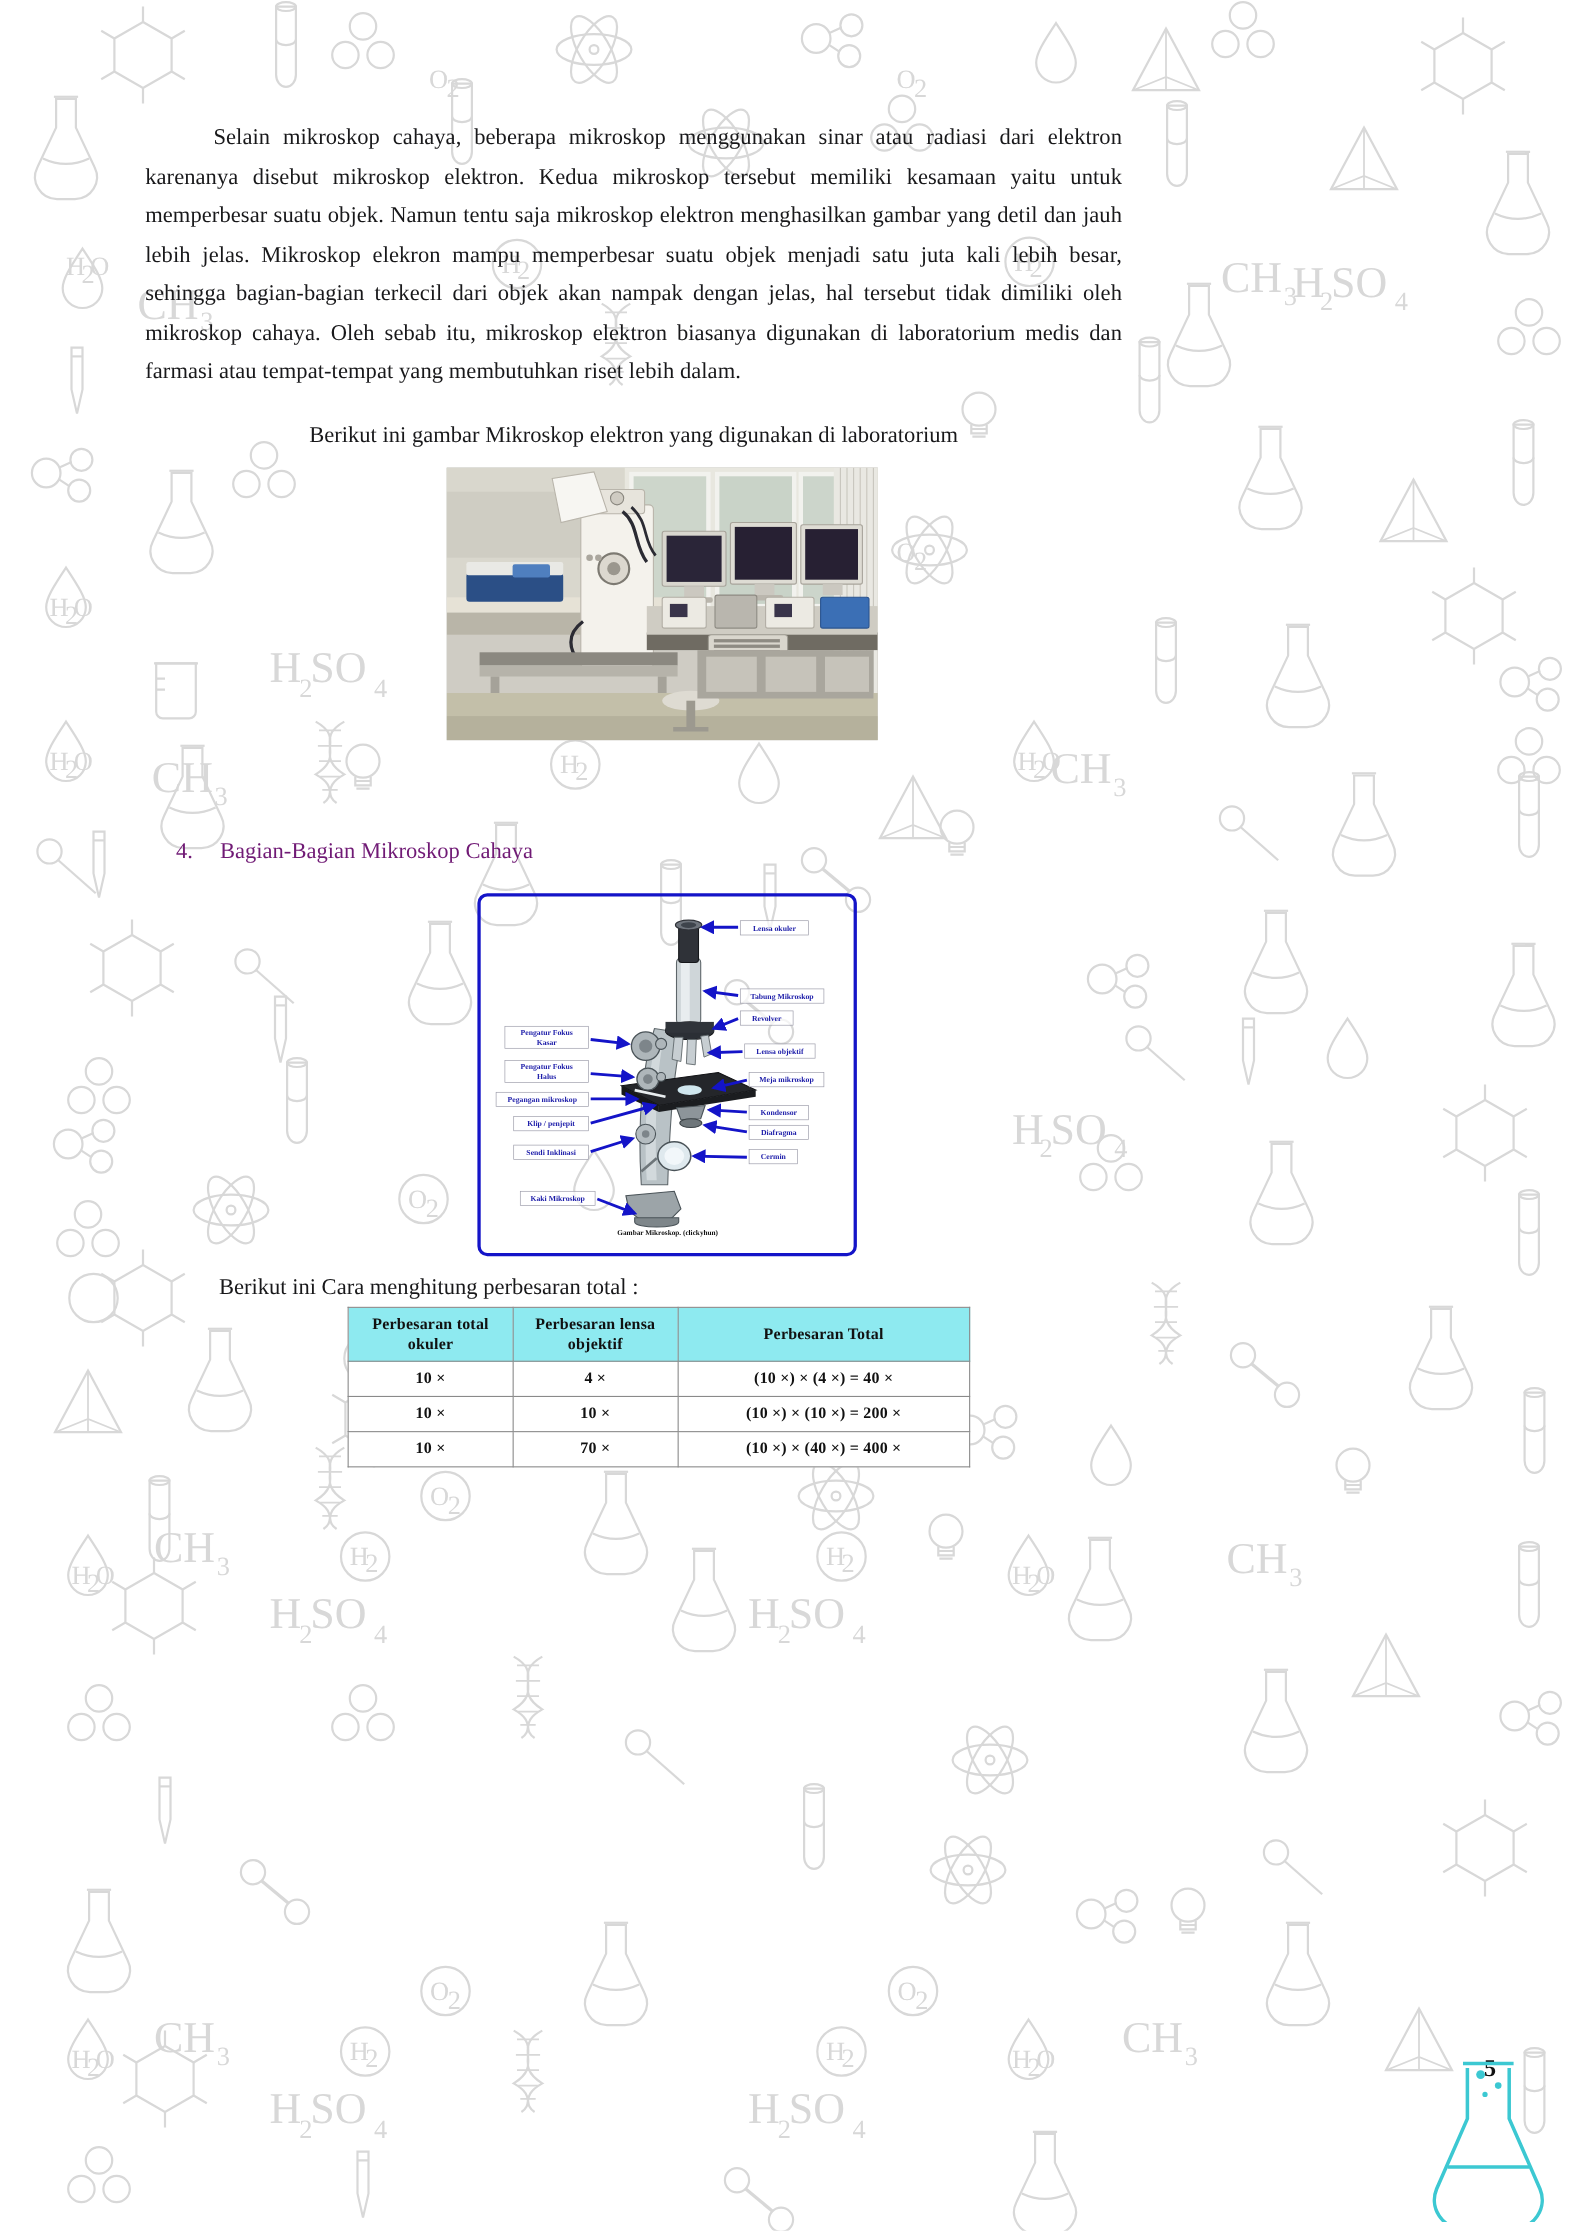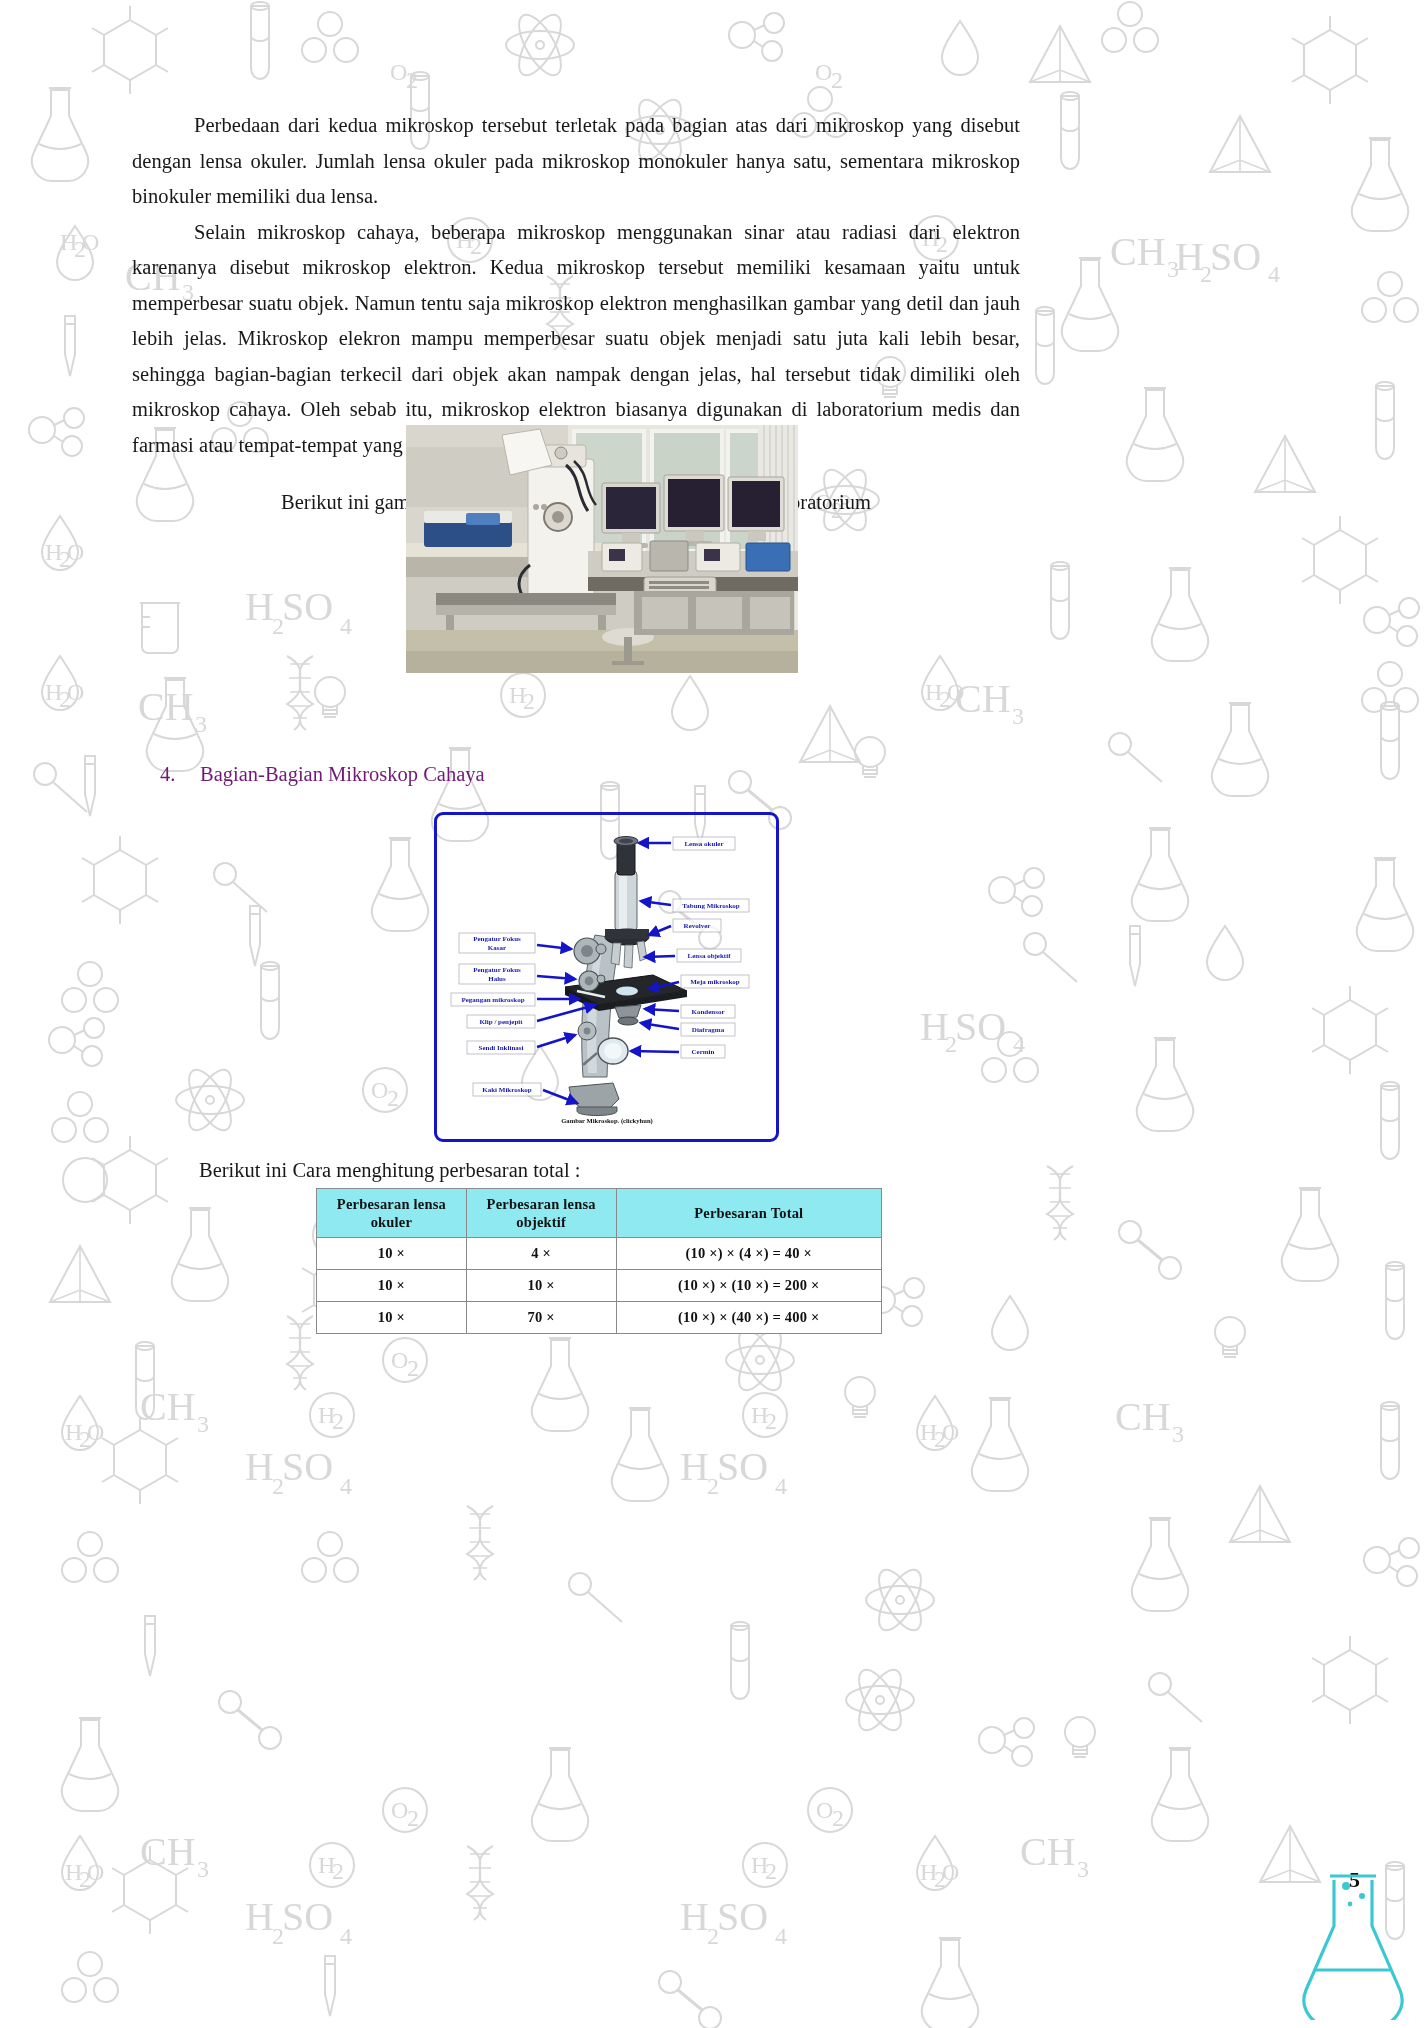--- a/index.html
+++ b/index.html
@@ -460,21 +460,20 @@
       <use href="#d-dumb" x="690" y="2000"></use>
       <use href="#d-pipette" x="330" y="1990"></use>
       <use href="#d-spoon" x="1180" y="1700"></use>
     </g>
   </svg>
 </div>
 
 <div class="page-inner">
 
   <div class="body-col">
-    <p class="para">Perbedaan dari kedua mikroskop tersebut terletak pada bagian atas dari mikroskop yang disebut dengan lensa okuler. Jumlah lensa okuler pada mikroskop monokuler hanya satu, sementara mikroskop binokuler memiliki dua lensa.</p>
     <p class="para">Selain mikroskop cahaya, beberapa mikroskop menggunakan sinar atau radiasi dari elektron karenanya disebut mikroskop elektron. Kedua mikroskop tersebut memiliki kesamaan yaitu untuk memperbesar suatu objek. Namun tentu saja mikroskop elektron menghasilkan gambar yang detil dan jauh lebih jelas. Mikroskop elekron mampu memperbesar suatu objek menjadi satu juta kali lebih besar, sehingga bagian-bagian terkecil dari objek akan nampak dengan jelas, hal tersebut tidak dimiliki oleh mikroskop cahaya. Oleh sebab itu, mikroskop elektron biasanya digunakan di laboratorium medis dan farmasi atau tempat-tempat yang membutuhkan riset lebih dalam.</p>
     <p class="caption-line" style="margin-top:22px;">Berikut ini gambar Mikroskop elektron yang digunakan di laboratorium</p>
   </div>
 
   <div class="photo-wrap">
     <svg class="photo-svg" viewBox="0 0 392 248" xmlns="http://www.w3.org/2000/svg">
 
       <rect x="0" y="0" width="392" height="248" fill="#cfccc4"></rect>
       <rect x="0" y="0" width="392" height="120" fill="#dedbd2"></rect>
 
@@ -714,21 +713,21 @@
   <div class="tbl-intro">Berikut ini Cara menghitung perbesaran total :</div>
 
   <table class="mag">
     <colgroup>
         <col class="c1">
         <col class="c2">
         <col class="c3">
       </colgroup>
     <thead>
       <tr>
-        <th>Perbesaran lensa okuler</th>
+        <th>Perbesaran total okuler</th>
         <th>Perbesaran lensa objektif</th>
         <th>Perbesaran Total</th>
       </tr>
     </thead>
     <tbody>
       <tr>
         <td>10 ×</td>
         <td>4 ×</td>
         <td>(10 ×) × (4 ×) = 40 ×</td>
       </tr>

